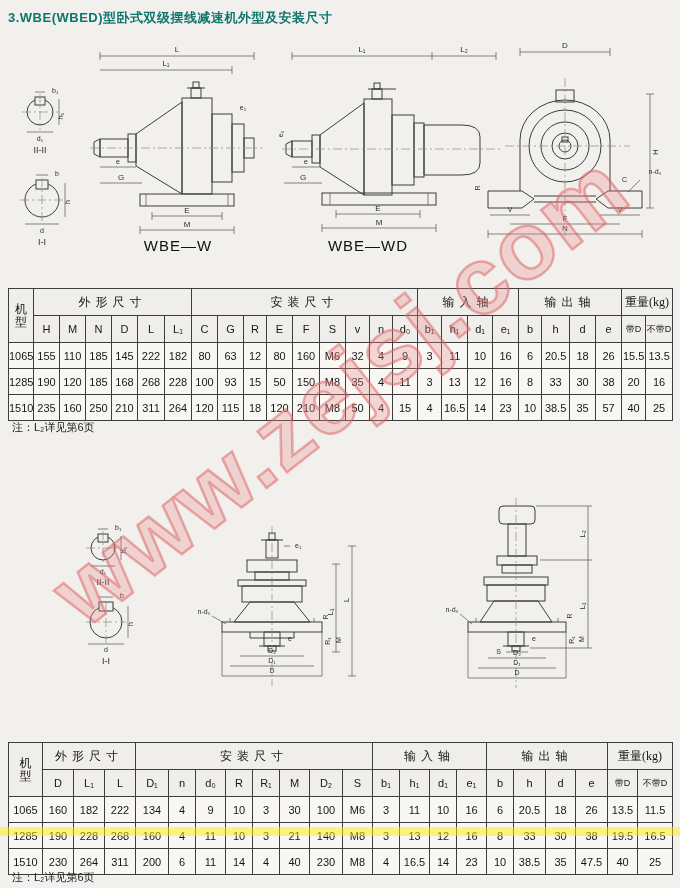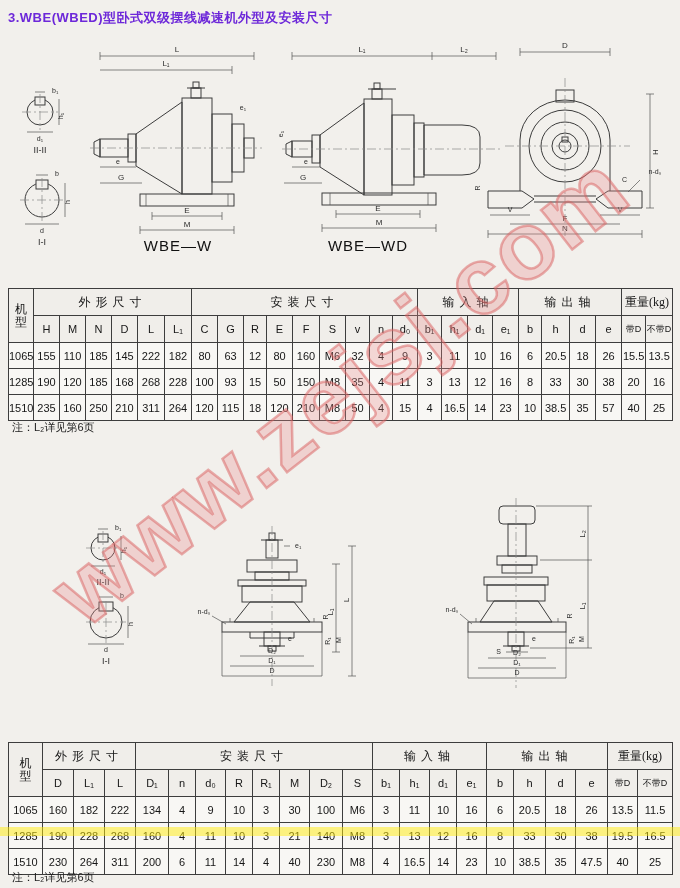--- a/index.html
+++ b/index.html
@@ -1,18 +1,18 @@
 <!DOCTYPE html>
 <html><head>
 <meta charset="utf-8">
 <style>
   html,body{margin:0;padding:0;}
   #stage{position:relative;width:680px;height:888px;background:#f2f0ec;overflow:hidden;
          font-family:"Liberation Sans","DejaVu Sans",sans-serif;}
-  .title{position:absolute;font-weight:bold;font-size:13px;color:#6d28d9;letter-spacing:.5px;white-space:nowrap;}
+  .title{position:absolute;font-weight:bold;font-size:13px;color:#0f766e;letter-spacing:.5px;white-space:nowrap;}
   .note{position:absolute;font-size:11px;color:#1d1d1d;white-space:nowrap;}
   svg{position:absolute;left:0;}
   svg text{font-family:"Liberation Sans","DejaVu Sans",sans-serif;fill:#2b2b2b;}
   .dimtxt{font-size:8px;}
   .dimtxt7{font-size:7px;}
   .sec{font-size:9px;}
   .cap{font-size:15px;letter-spacing:1px;fill:#111;}
   .outline{fill:none;stroke:#3c3c3c;stroke-width:1;}
   .thin{fill:none;stroke:#555;stroke-width:.7;}
   .center{fill:none;stroke:#8a8a8a;stroke-width:.7;stroke-dasharray:9 3 2 3;}

